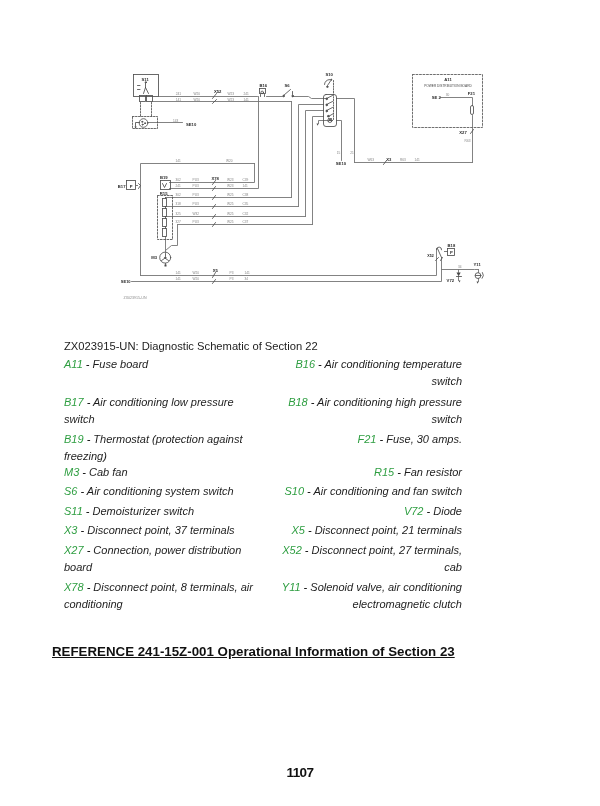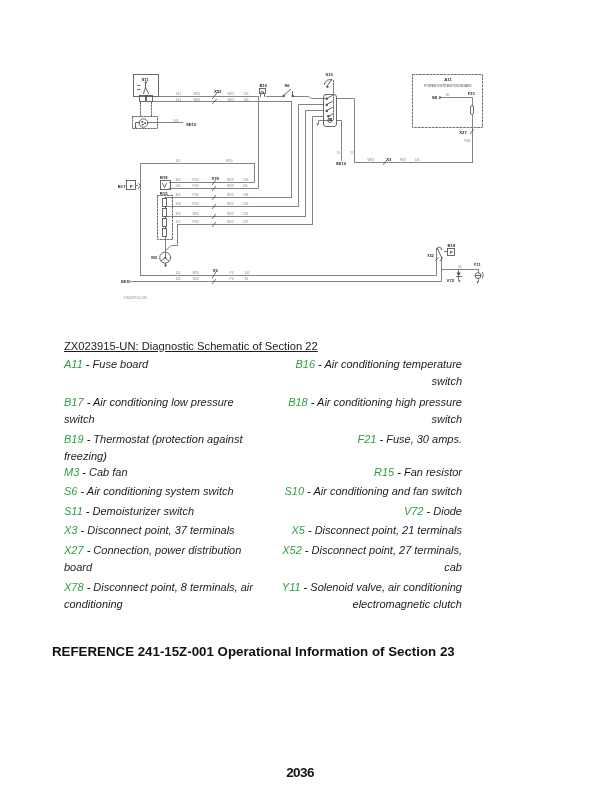--- a/index.html
+++ b/index.html
@@ -1,24 +1,24 @@
 <!DOCTYPE html>
 <html><head>
 <meta charset="utf-8">
 <style>
 html,body{margin:0;padding:0;background:#fff;}
 .page{position:relative;width:600px;height:806px;background:#fff;overflow:hidden;
   font-family:"Liberation Sans",sans-serif;}
-.cap{position:absolute;left:64px;top:340px;font-size:11.2px;color:#1d1d1d;text-decoration:underline;}
+.cap{position:absolute;left:64px;top:340px;font-size:11.2px;color:#1d1d1d;}
 .row{position:absolute;left:0;width:600px;}
 .c{position:absolute;font-size:11px;line-height:17px;color:#1d1d1d;font-style:italic;}
 .l{left:64px;width:196px;}
 .r{left:270px;width:192px;text-align:right;}
 .g{color:#2e9e41;}
-.ref{position:absolute;left:52px;top:644px;font-size:13.3px;font-weight:bold;color:#111;}
+.ref{position:absolute;left:52px;top:644px;font-size:13.3px;font-weight:bold;color:#111;text-decoration:underline;}
 .pg{position:absolute;left:0;top:765px;width:600px;text-align:center;font-size:13.5px;font-weight:bold;color:#111;letter-spacing:-0.6px;}
 </style>
 </head>
 <body>
 <div class="page">
 <svg id="diag" width="600" height="806" viewBox="0 0 600 806" style="position:absolute;left:0;top:0" fill="none" stroke-linecap="round">
 <g stroke="#757575" stroke-width="0.9" fill="none">
 
 <path d="M158.5,96.5H257.5"></path>
 <path d="M152.5,101.5H291.5"></path>
@@ -264,14 +264,14 @@
 <div class="row" style="top:541.5px">
       <div class="c l"><span class="g">X27</span> - Connection, power distribution board</div>
       <div class="c r"><span class="g">X52</span> - Disconnect point, 27 terminals, cab</div>
     </div>
 <div class="row" style="top:578.5px">
       <div class="c l"><span class="g">X78</span> - Disconnect point, 8 terminals, air conditioning</div>
       <div class="c r"><span class="g">Y11</span> - Solenoid valve, air conditioning electromagnetic clutch</div>
     </div>
 
 <div class="ref">REFERENCE 241-15Z-001 Operational Information of Section 23</div>
-<div class="pg">2036</div>
+<div class="pg">1107</div>
 </div>
 
 </body></html>

